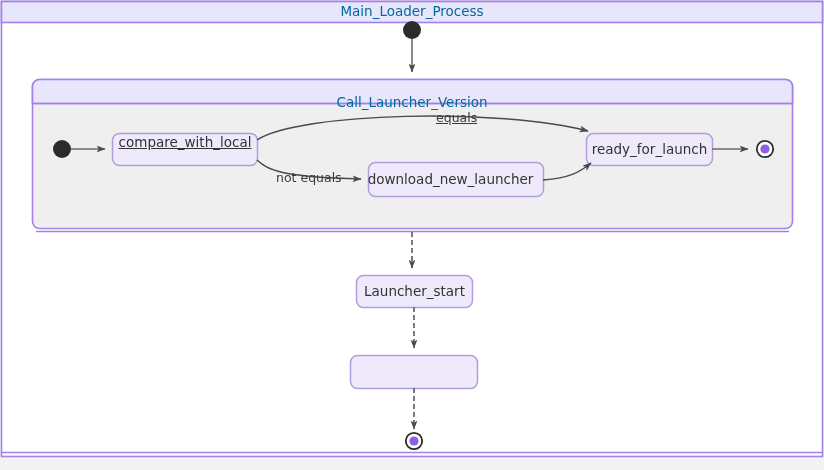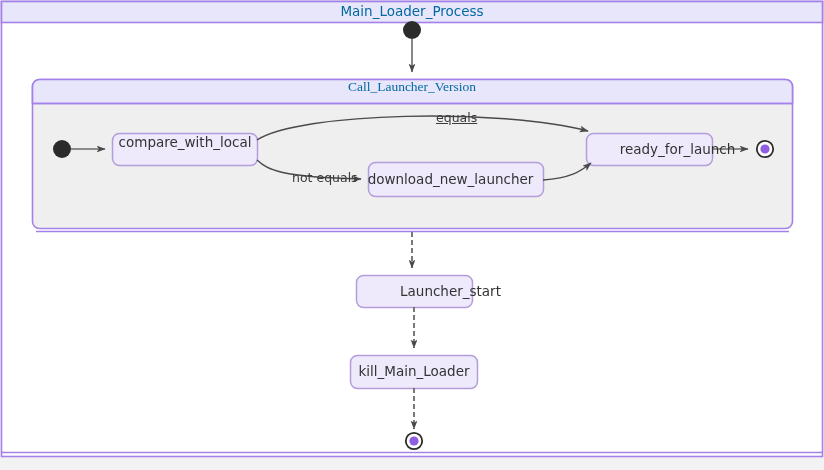--- a/index.html
+++ b/index.html
@@ -123,29 +123,28 @@
 
     <path d="M414,388 L414,429" stroke="#6b6b6b" stroke-width="1.8" stroke-dasharray="5,3" fill="none" marker-end="url(#arrowhead)"></path>
     <g>
       <circle cx="414" cy="441" r="8.2" fill="#ffffff" stroke="#2b2b2b" stroke-width="1.8"></circle>
       <circle cx="414" cy="441" r="4.6" fill="#8e5fe0"></circle>
     </g>
   </svg>
 
   <div class="frame-title" style="left:0; top:5px; width:824px;">Main_Loader_Process</div>
 
-  <div class="frame-title" style="left:32px; top:80px; width:760px;font-family:Liberation Serif, serif;">Call_Launcher_Version</div>
+  <div class="frame-title" style="left:32px; top:96px; width:760px;">Call_Launcher_Version</div>
 
-  <div class="node-label" style="left:112px; top:133px; width:146px; height:19px;">compare_with_local</div>
+  <div class="node-label" style="left:112px; top:133px; width:146px; height:19px;text-decoration:underline;">compare_with_local</div>
 
   <div class="node-label" style="left:368px; top:162px; width:165px; height:35px;">download_new_launcher</div>
 
-  <div class="node-label" style="left:586px; top:133px; width:127px; height:33px;padding-left:28px;">ready_for_launch</div>
+  <div class="node-label" style="left:586px; top:133px; width:127px; height:33px;">ready_for_launch</div>
 
-  <div class="node-label" style="left:356px; top:275px; width:117px; height:33px;margin-left:36px;">Launcher_start</div>
+  <div class="node-label" style="left:356px; top:275px; width:117px; height:33px;">Launcher_start</div>
 
-  <div class="node-label" style="left:350px; top:355px; width:128px; height:34px;">kill_Main_Loader</div>
 
   <div class="edge-label" style="left:436px; top:112px;text-decoration:underline;">equals</div>
 
-  <div class="edge-label" style="left:276px; top:172px;margin-left:16px;">not equals</div>
+  <div class="edge-label" style="left:276px; top:172px;">not equals</div>
 
 </div>
 
 </body></html>

